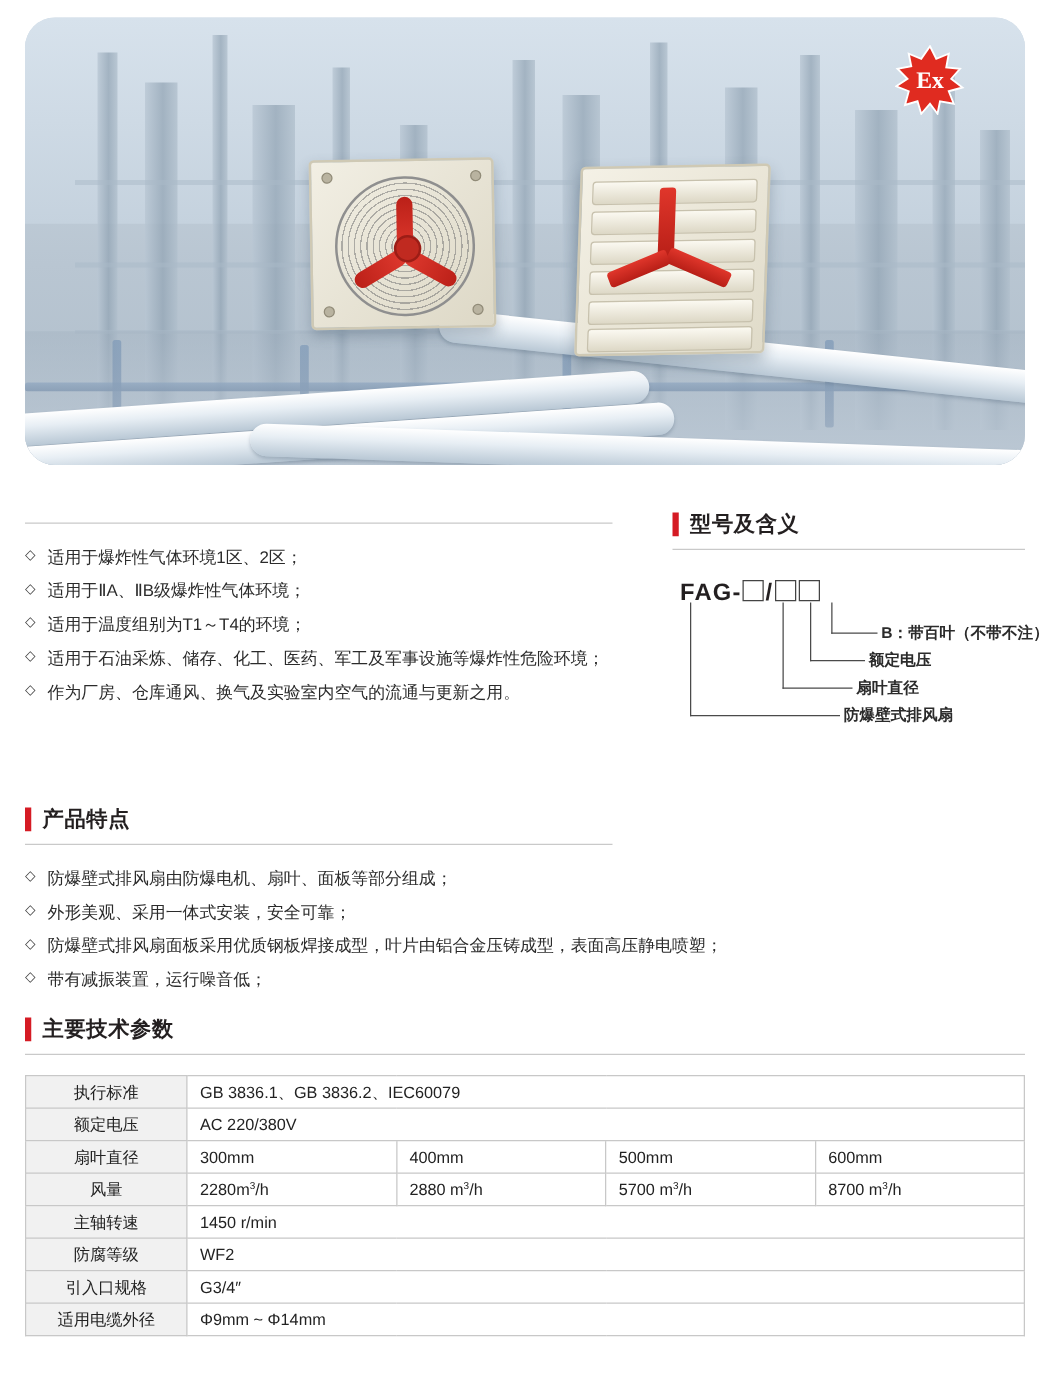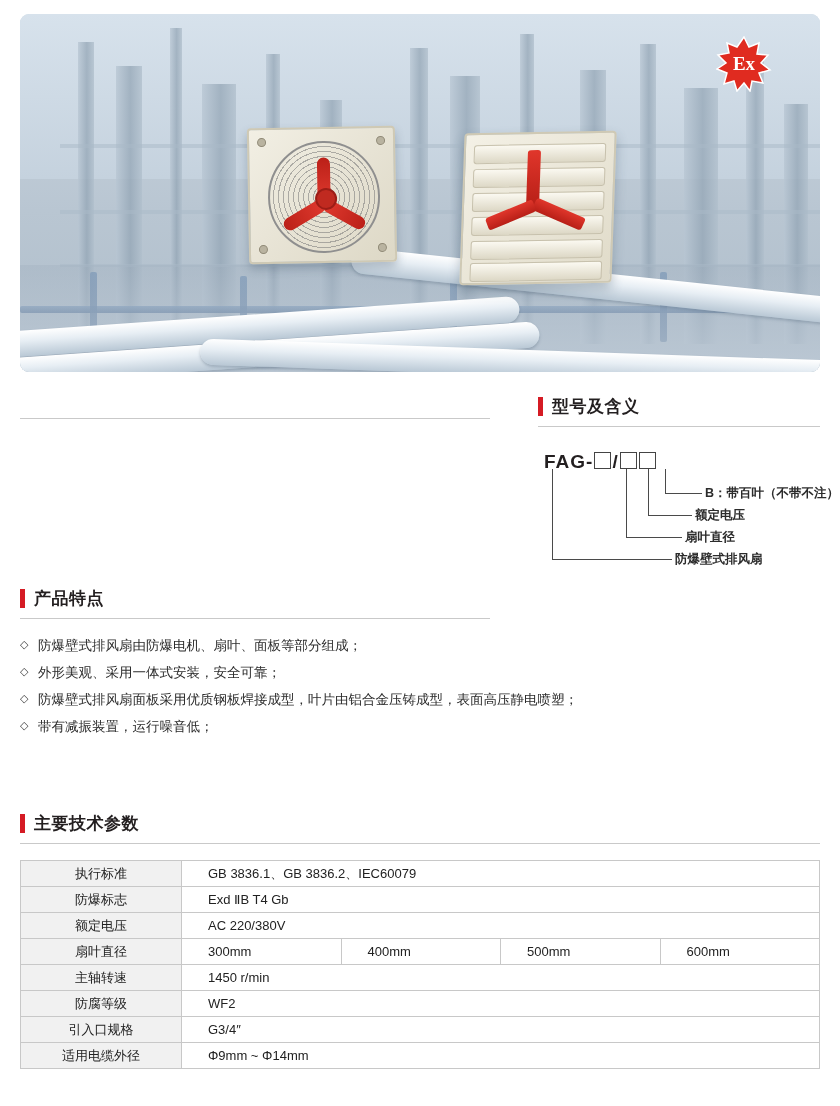--- a/index.html
+++ b/index.html
@@ -16,21 +16,21 @@
     overflow: hidden;
   }
 
   
   .hero {
     position: absolute;
     left: 20px;
     top: 14px;
     width: 800px;
     height: 358px;
-    border-radius: 9px;
+    border-radius: 24px;
     overflow: hidden;
     background: linear-gradient(180deg, #cdd9e4 0%, #c2ced9 28%, #b9c6d2 55%, #aebdca 100%);
   }
   .hero-sky {
     position: absolute;
     left: 0; top: 0; right: 0; height: 46%;
     background: linear-gradient(180deg,#d7e2ec 0%, #c5d2de 100%);
   }
   .tower {
     position: absolute;
@@ -191,21 +191,21 @@
     left: 0;
     top: 3px;
     font-size: 11px;
     color: #3a3a3a;
   }
 
   
   .sec-model {
     position: absolute;
     left: 538px;
-    top: 395px;
+    top: 408px;
     width: 282px;
   }
   .model-area {
     position: relative;
     height: 160px;
     margin-top: 18px;
     font-weight: bold;
   }
   .model-code {
     position: absolute;
@@ -233,21 +233,21 @@
     position: absolute;
     font-size: 12.5px;
     color: #2b2b2b;
     white-space: nowrap;
   }
 
   
   .sec-features {
     position: absolute;
     left: 20px;
-    top: 587px;
+    top: 644px;
     width: 800px;
   }
 
   
   .sec-specs {
     position: absolute;
     left: 20px;
     top: 812px;
     width: 800px;
   }
@@ -255,21 +255,21 @@
     margin-top: 16px;
     width: 800px;
     border-collapse: collapse;
     font-size: 13px;
     color: #222;
     table-layout: fixed;
   }
   table.spec td {
     border: 1px solid #c8c8c8;
     height: 25px;
-    padding: 0 26px;
+    padding: 0 10px;
     background: #fff;
   }
   table.spec td.lbl {
     width: 108px;
     background: #f1f1f1;
     text-align: center;
     white-space: nowrap;
   }
   sup { font-size: 8px; vertical-align: super; }
 </style>
@@ -339,20 +339,27 @@
     <div class="louver-blade" style="top:106px;"></div>
     <div class="louver-blade" style="top:128px;"></div>
     <div class="louver-red" style="left:62px;top:16px;width:13px;height:56px;"></div>
     <div class="louver-red" style="left:68px;top:74px;width:54px;height:13px;transform:rotate(24deg);"></div>
     <div class="louver-red" style="left:22px;top:74px;width:50px;height:13px;transform:rotate(-22deg);"></div>
   </div>
 </div>
 
 <div class="sec-scope">
   <div class="rule"></div>
+  <ul class="bullet-list">
+    <li>适用于爆炸性气体环境1区、2区；</li>
+    <li>适用于ⅡA、ⅡB级爆炸性气体环境；</li>
+    <li>适用于温度组别为T1～T4的环境；</li>
+    <li>适用于石油采炼、储存、化工、医药、军工及军事设施等爆炸性危险环境；</li>
+    <li>作为厂房、仓库通风、换气及实验室内空气的流通与更新之用。</li>
+  </ul>
 </div>
 
 <div class="sec-model">
   <div class="section-title">
     <span class="bar"></span>
     <span>型号及含义</span>
   </div>
   <div class="rule"></div>
 
   <div class="model-area">
@@ -395,35 +402,38 @@
   </div>
   <div class="rule"></div>
 
   <table class="spec">
     <tbody>
         <tr>
           <td class="lbl">执行标准</td>
           <td colspan="4">GB 3836.1、GB 3836.2、IEC60079</td>
         </tr>
         <tr>
-          <td class="lbl">防爆标志</td>
-          <td colspan="4">Exd ⅡB T4 Gb</td>
-        </tr>
-        <tr>
           <td class="lbl">额定电压</td>
           <td colspan="4">AC 220/380V</td>
         </tr>
         <tr>
           <td class="lbl">扇叶直径</td>
           <td>300mm</td>
           <td>400mm</td>
           <td>500mm</td>
           <td>600mm</td>
         </tr>
         <tr>
+          <td class="lbl">风量</td>
+          <td>2280m<sup>3</sup>/h</td>
+          <td>2880 m<sup>3</sup>/h</td>
+          <td>5700 m<sup>3</sup>/h</td>
+          <td>8700 m<sup>3</sup>/h</td>
+        </tr>
+        <tr>
           <td class="lbl">主轴转速</td>
           <td colspan="4">1450 r/min</td>
         </tr>
         <tr>
           <td class="lbl">防腐等级</td>
           <td colspan="4">WF2</td>
         </tr>
         <tr>
           <td class="lbl">引入口规格</td>
           <td colspan="4">G3/4″</td>

